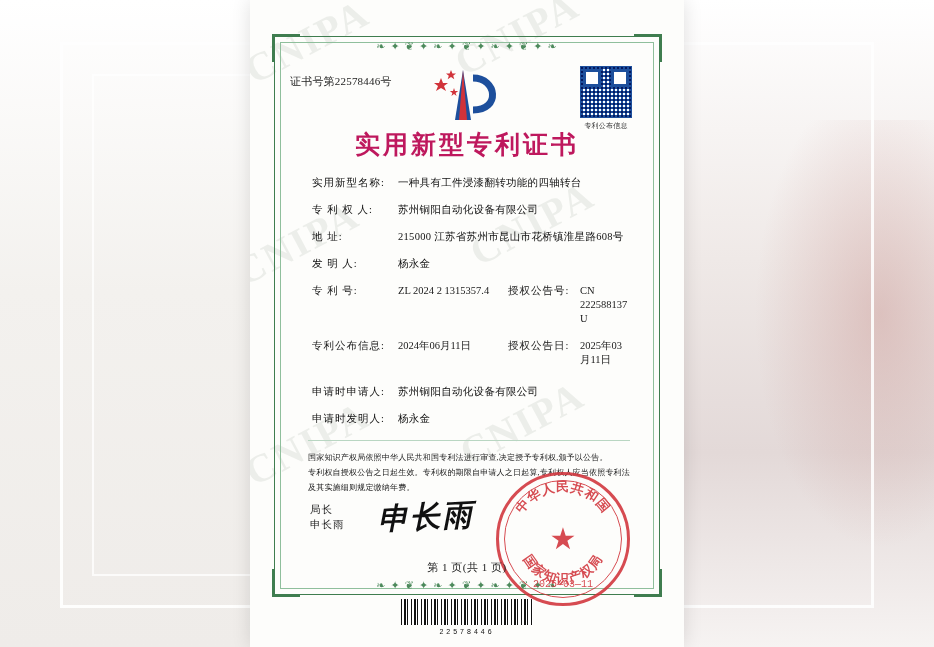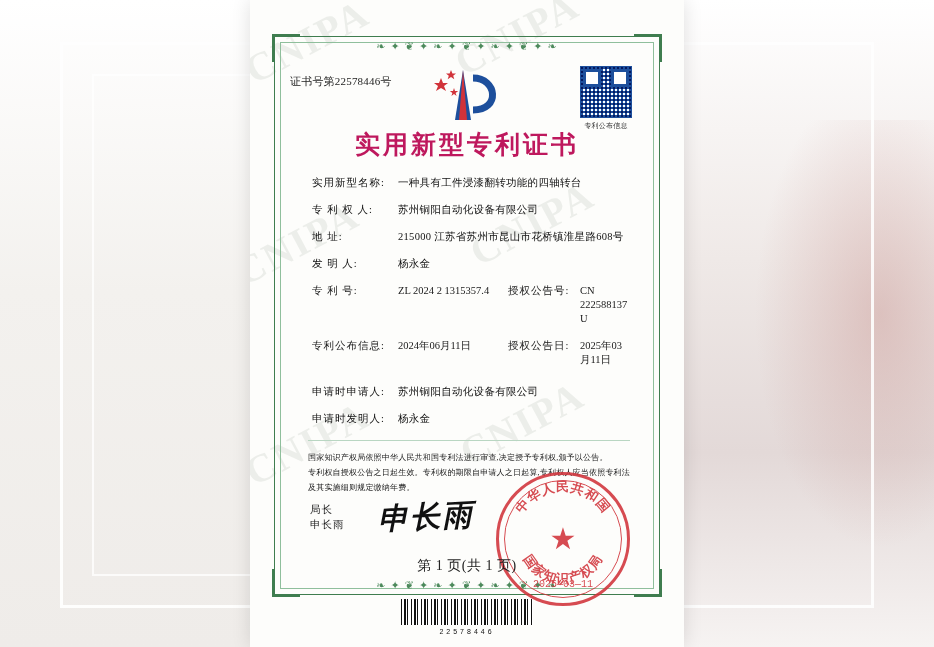--- a/index.html
+++ b/index.html
@@ -338,21 +338,21 @@
     font-size: 10px;
     font-family: Liberation Mono, monospace;
     color: #d1333a;
   }
 
   .page-no {
     position: absolute;
     left: 0; right: 0;
     bottom: 6px;
     text-align: center;
-    font-size: 14px;
+    font-size: 11px;
     color: #222;
     letter-spacing: .5px;
   }
 
   
   .barcode {
     position: absolute;
     left: 50%;
     transform: translateX(-50%);
     bottom: 22px;

